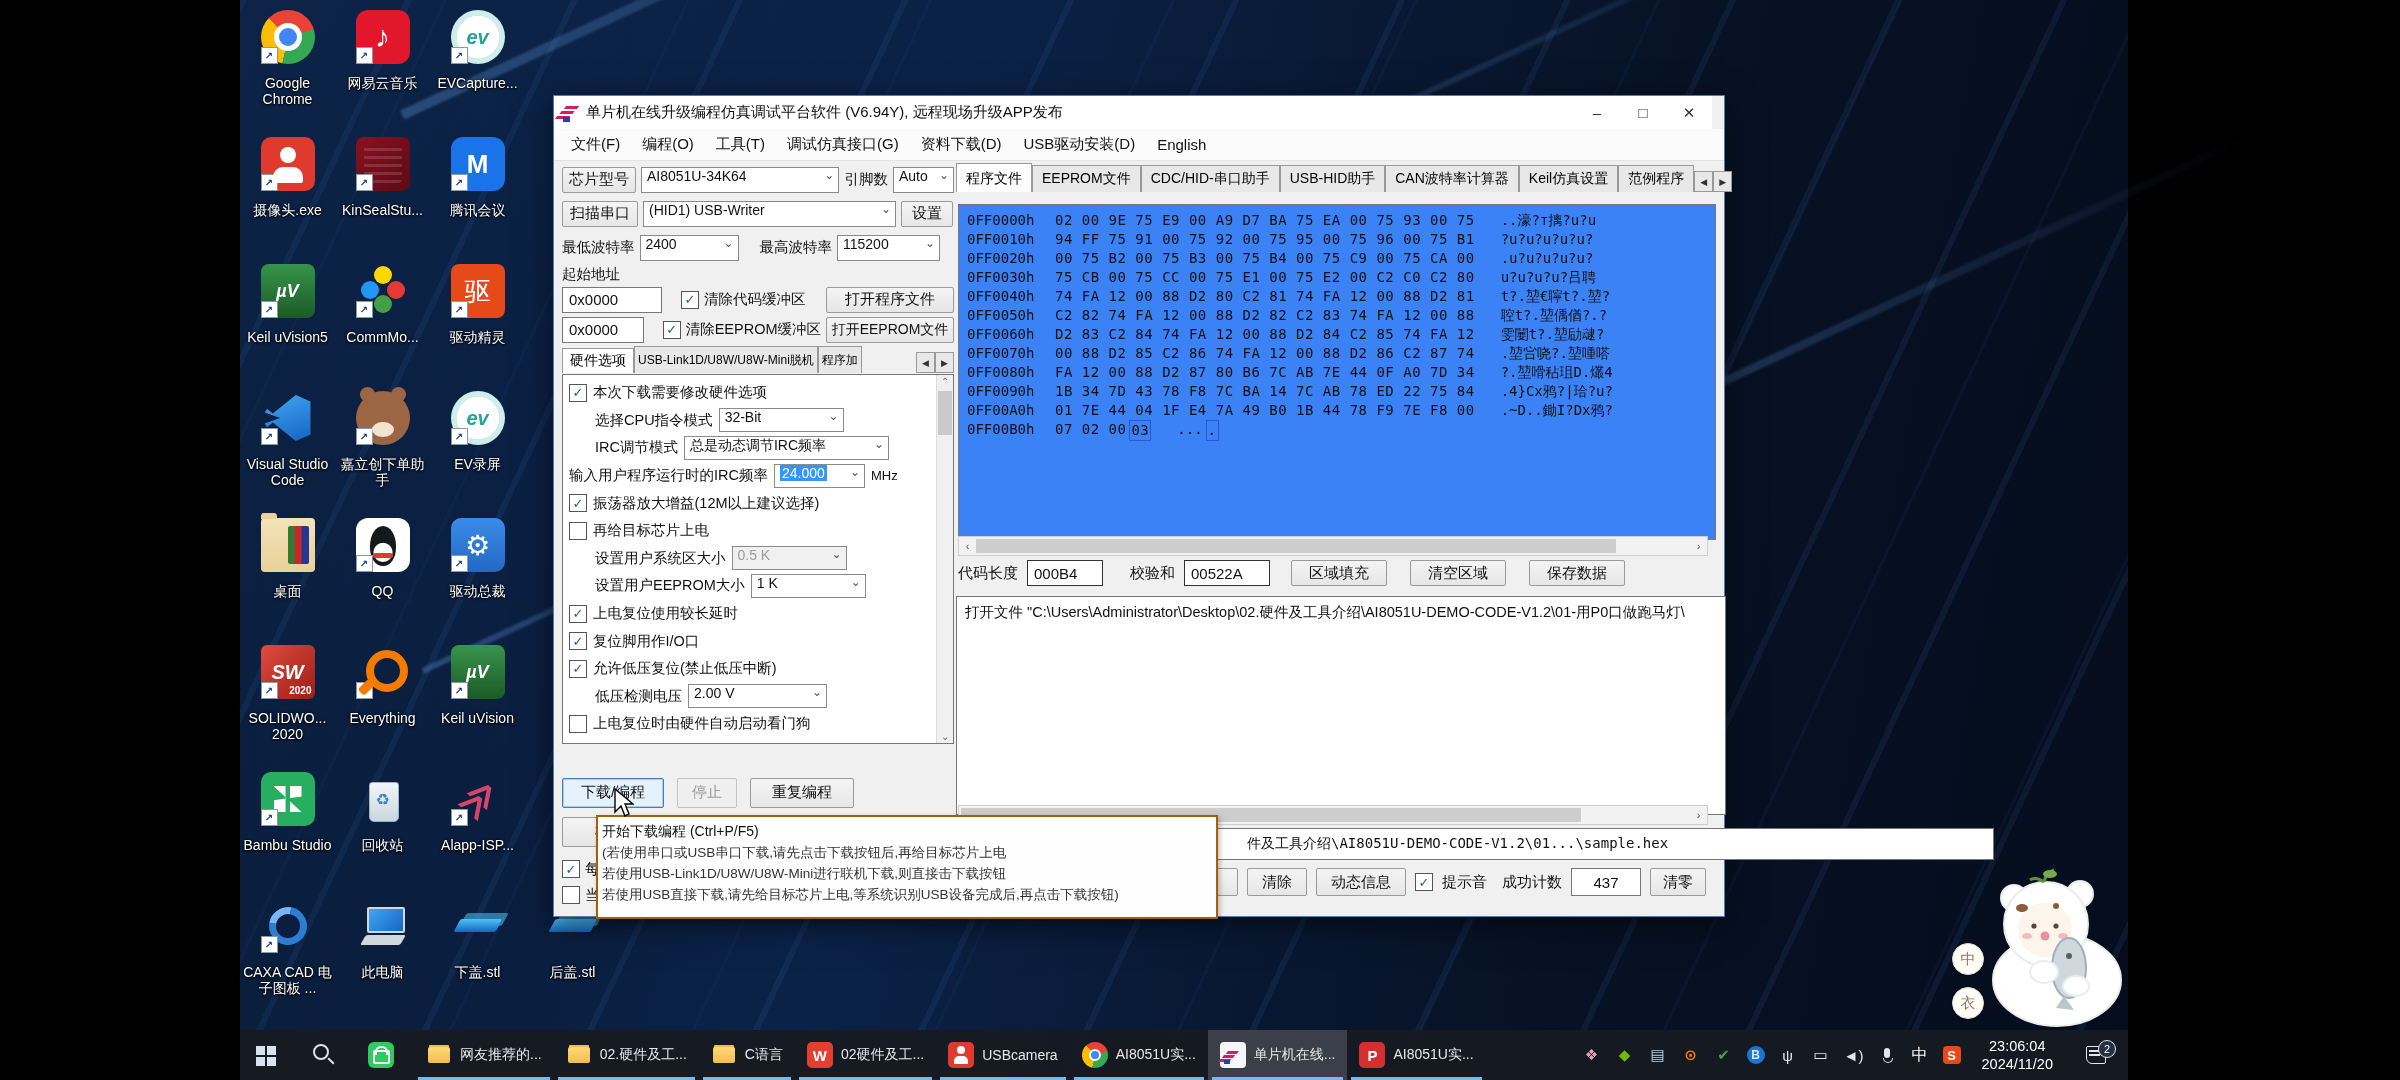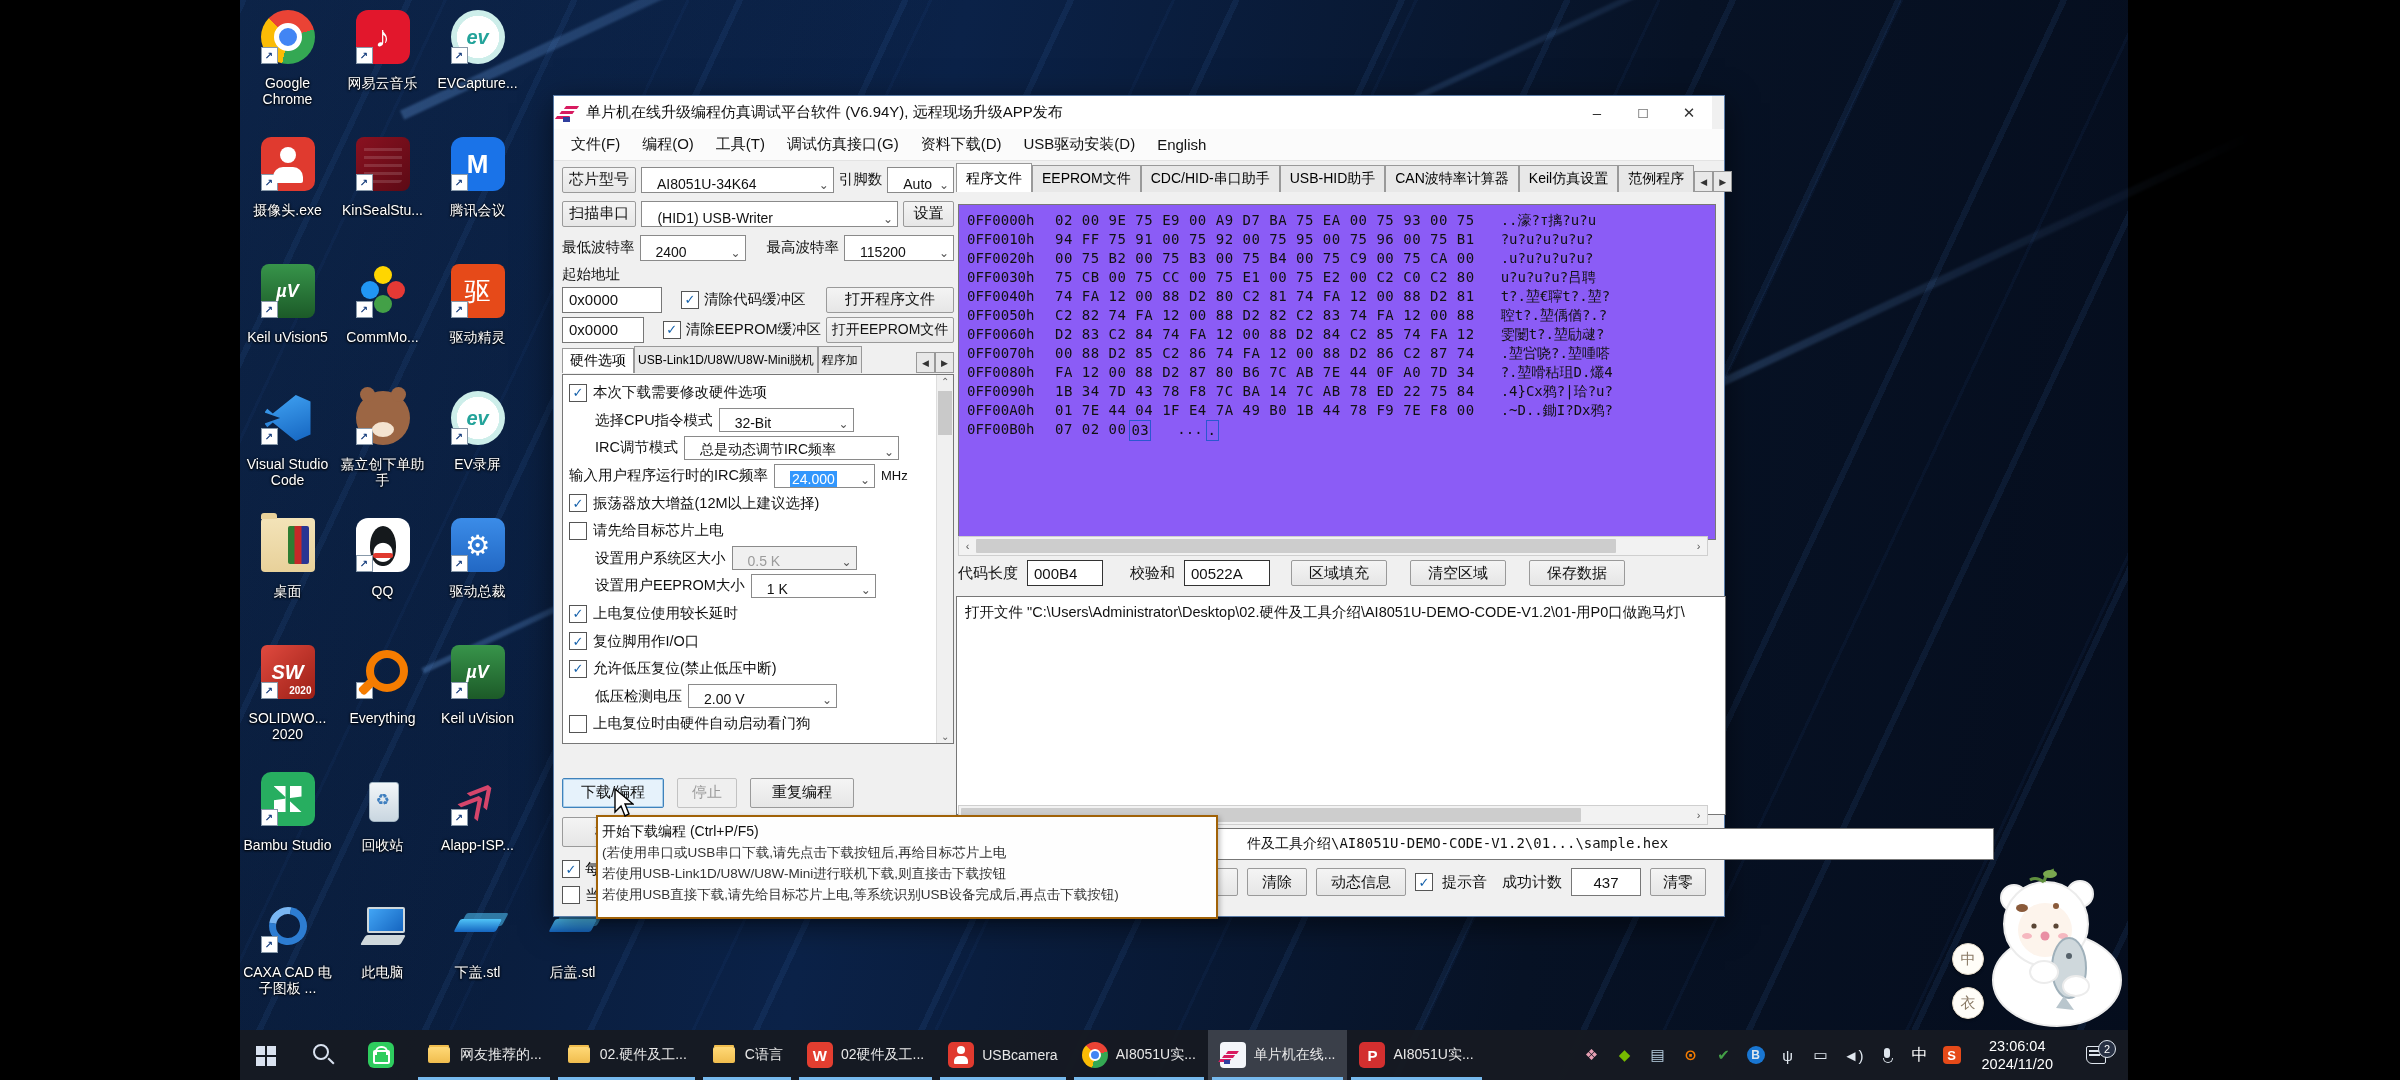--- a/index.html
+++ b/index.html
@@ -96,21 +96,21 @@
   .title-text{font-size:15px;color:#111;white-space:nowrap;}
   .win-ctrls{margin-left:auto;display:flex;height:100%;}
   .win-btn{width:46px;height:100%;display:flex;align-items:center;justify-content:center;font-size:15px;color:#333;}
   .menubar{position:absolute;left:0;top:33px;right:0;height:31px;background:#fbfbfb;border-bottom:1px solid #e3e3e3;display:flex;align-items:center;padding-left:6px;text-align:right;}
   .menu-item{font-size:15px;color:#111;padding:4px 11px;white-space:nowrap;}
   .content{position:absolute;left:0;top:64px;right:0;bottom:0;}
 
   
   .btn{background:linear-gradient(#f4f4f4,#e6e6e6);border:1px solid #9a9a9a;border-radius:2px;font-size:15px;color:#111;display:flex;align-items:center;justify-content:center;white-space:nowrap;}
   .btn.dis{color:#9b9b9b;background:#efefef;border-color:#c2c2c2;}
-  .combo{background:#fff;border:1px solid #8a8a8a;height:24px;display:flex;align-items:flex-end;font-size:14px;color:#111;padding-left:15px;position:relative;white-space:nowrap;overflow:hidden;}
+  .combo{background:#fff;border:1px solid #8a8a8a;height:24px;display:flex;align-items:flex-start;font-size:14px;color:#111;padding-left:5px;position:relative;white-space:nowrap;overflow:hidden;}
   .combo .arr{margin-left:auto;color:#555;font-size:12px;padding:0 4px;flex:none;}
   .combo.dis{background:#f0f0f0;color:#9b9b9b;}
   .cb{width:16px;height:16px;background:#fff;border:1px solid #555;display:flex;align-items:center;justify-content:center;font-size:13px;color:#1460aa;flex:none;}
   .cb.on::before{content:"✓";font-weight:bold;}
   .field{background:#fff;border:1px solid #777;display:flex;align-items:center;padding:0 6px;font-size:15px;color:#111;}
 
   
   .left-panel{position:absolute;left:8px;top:0;width:392px;bottom:0;}
   .lrow{position:absolute;display:flex;align-items:center;gap:5px;height:27px;left:0;right:0;}
   .ltab-row{position:absolute;left:0;right:0;display:flex;align-items:flex-end;height:25px;}
@@ -132,21 +132,21 @@
   .unit{font-size:13px;color:#111;}
   .btn-dl{background:#e6f2fb;border:1px solid #3f82bb;box-shadow:0 0 0 1px #a8cdea inset;}
   .clip-label{font-size:15px;color:#111;white-space:nowrap;}
 
   
   .right-panel{position:absolute;left:402px;top:0;width:760px;bottom:0;}
   .rtab-row{position:absolute;left:0;top:6px;right:0;display:flex;align-items:flex-end;height:26px;}
   .rtab{font-size:14px;padding:4px 9px;border:1px solid #999;border-bottom:none;background:#e8e8e8;white-space:nowrap;}
   .rtab.on{background:#fff;position:relative;z-index:2;padding-top:6px;}
   .rtab-spins{margin-left:auto;display:flex;}
-  .hex-box{position:absolute;left:2px;top:44px;width:748px;height:328px;background:#8b5cf6;border:1px solid #777;overflow:hidden;padding:6px 0 0 8px;}
+  .hex-box{position:absolute;left:2px;top:44px;width:748px;height:328px;background:#3b82f6;border:1px solid #777;overflow:hidden;padding:6px 0 0 8px;}
   .hexrow{display:flex;font-family:"DejaVu Sans Mono","Liberation Mono",monospace;font-size:14px;line-height:19px;color:#111;white-space:pre;}
   .ha{width:88px;flex:none;}
   .hb{letter-spacing:.5px;flex:none;}
   .hbsel{border:1px solid #2b57d0;margin-left:3px;padding:0 1px;letter-spacing:.5px;}
   .hbsel:empty{display:none;}
   .hx{margin-left:26px;letter-spacing:0;display:flex;}
   .hscroll{position:absolute;left:2px;width:748px;height:18px;background:#f2f2f2;border:1px solid #cfcfcf;display:flex;align-items:center;}
   .hs-arr{width:17px;text-align:center;font-size:11px;color:#555;flex:none;}
   .hs-thumb{height:14px;background:#cdcdcd;border-radius:1px;}
   .rfields{position:absolute;left:2px;top:398px;width:748px;height:30px;display:flex;align-items:center;gap:9px;}
@@ -517,21 +517,21 @@
                 <span class="unit">MHz</span>
               </div>
               <div class="opt-row">
                 <span class="cb on"></span>
                 <span class="opt-label">振荡器放大增益(12M以上建议选择)</span>
 
                 <span class="unit"></span>
               </div>
               <div class="opt-row">
                 <span class="cb"></span>
-                <span class="opt-label">请先给目标芯片上电</span>
+                <span class="opt-label">再给目标芯片上电</span>
 
                 <span class="unit"></span>
               </div>
               <div class="opt-row">
 
                 <span class="opt-label ind">设置用户系统区大小</span>
                 <span class="combo opt-combo dis" style="width: 108px;">
                   <span>0.5 K</span>
                   <span class="arr">⌄</span>
                 </span>

